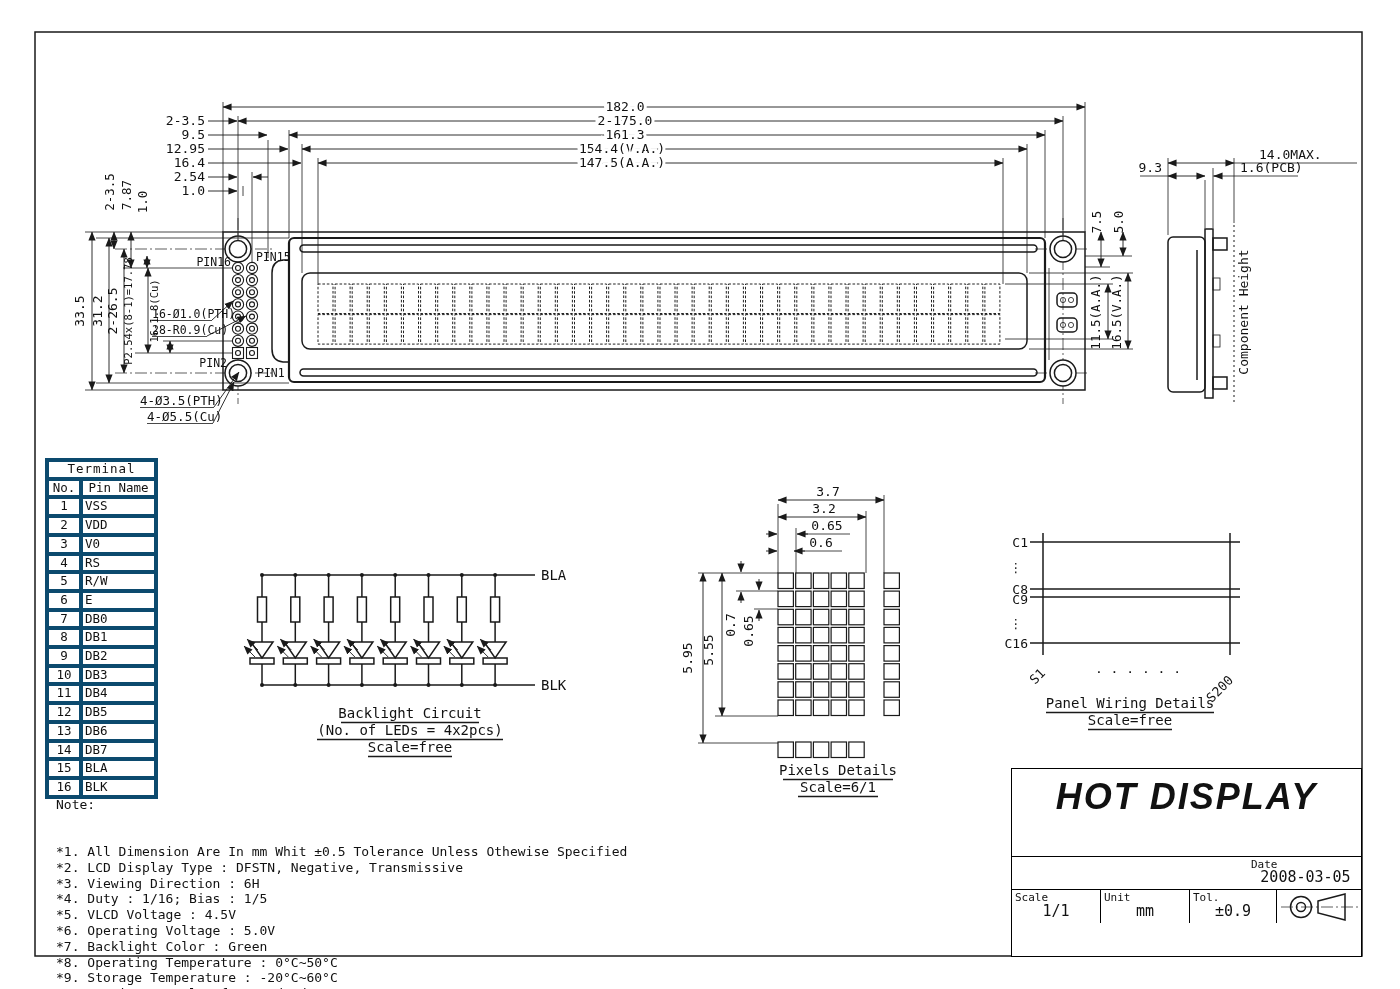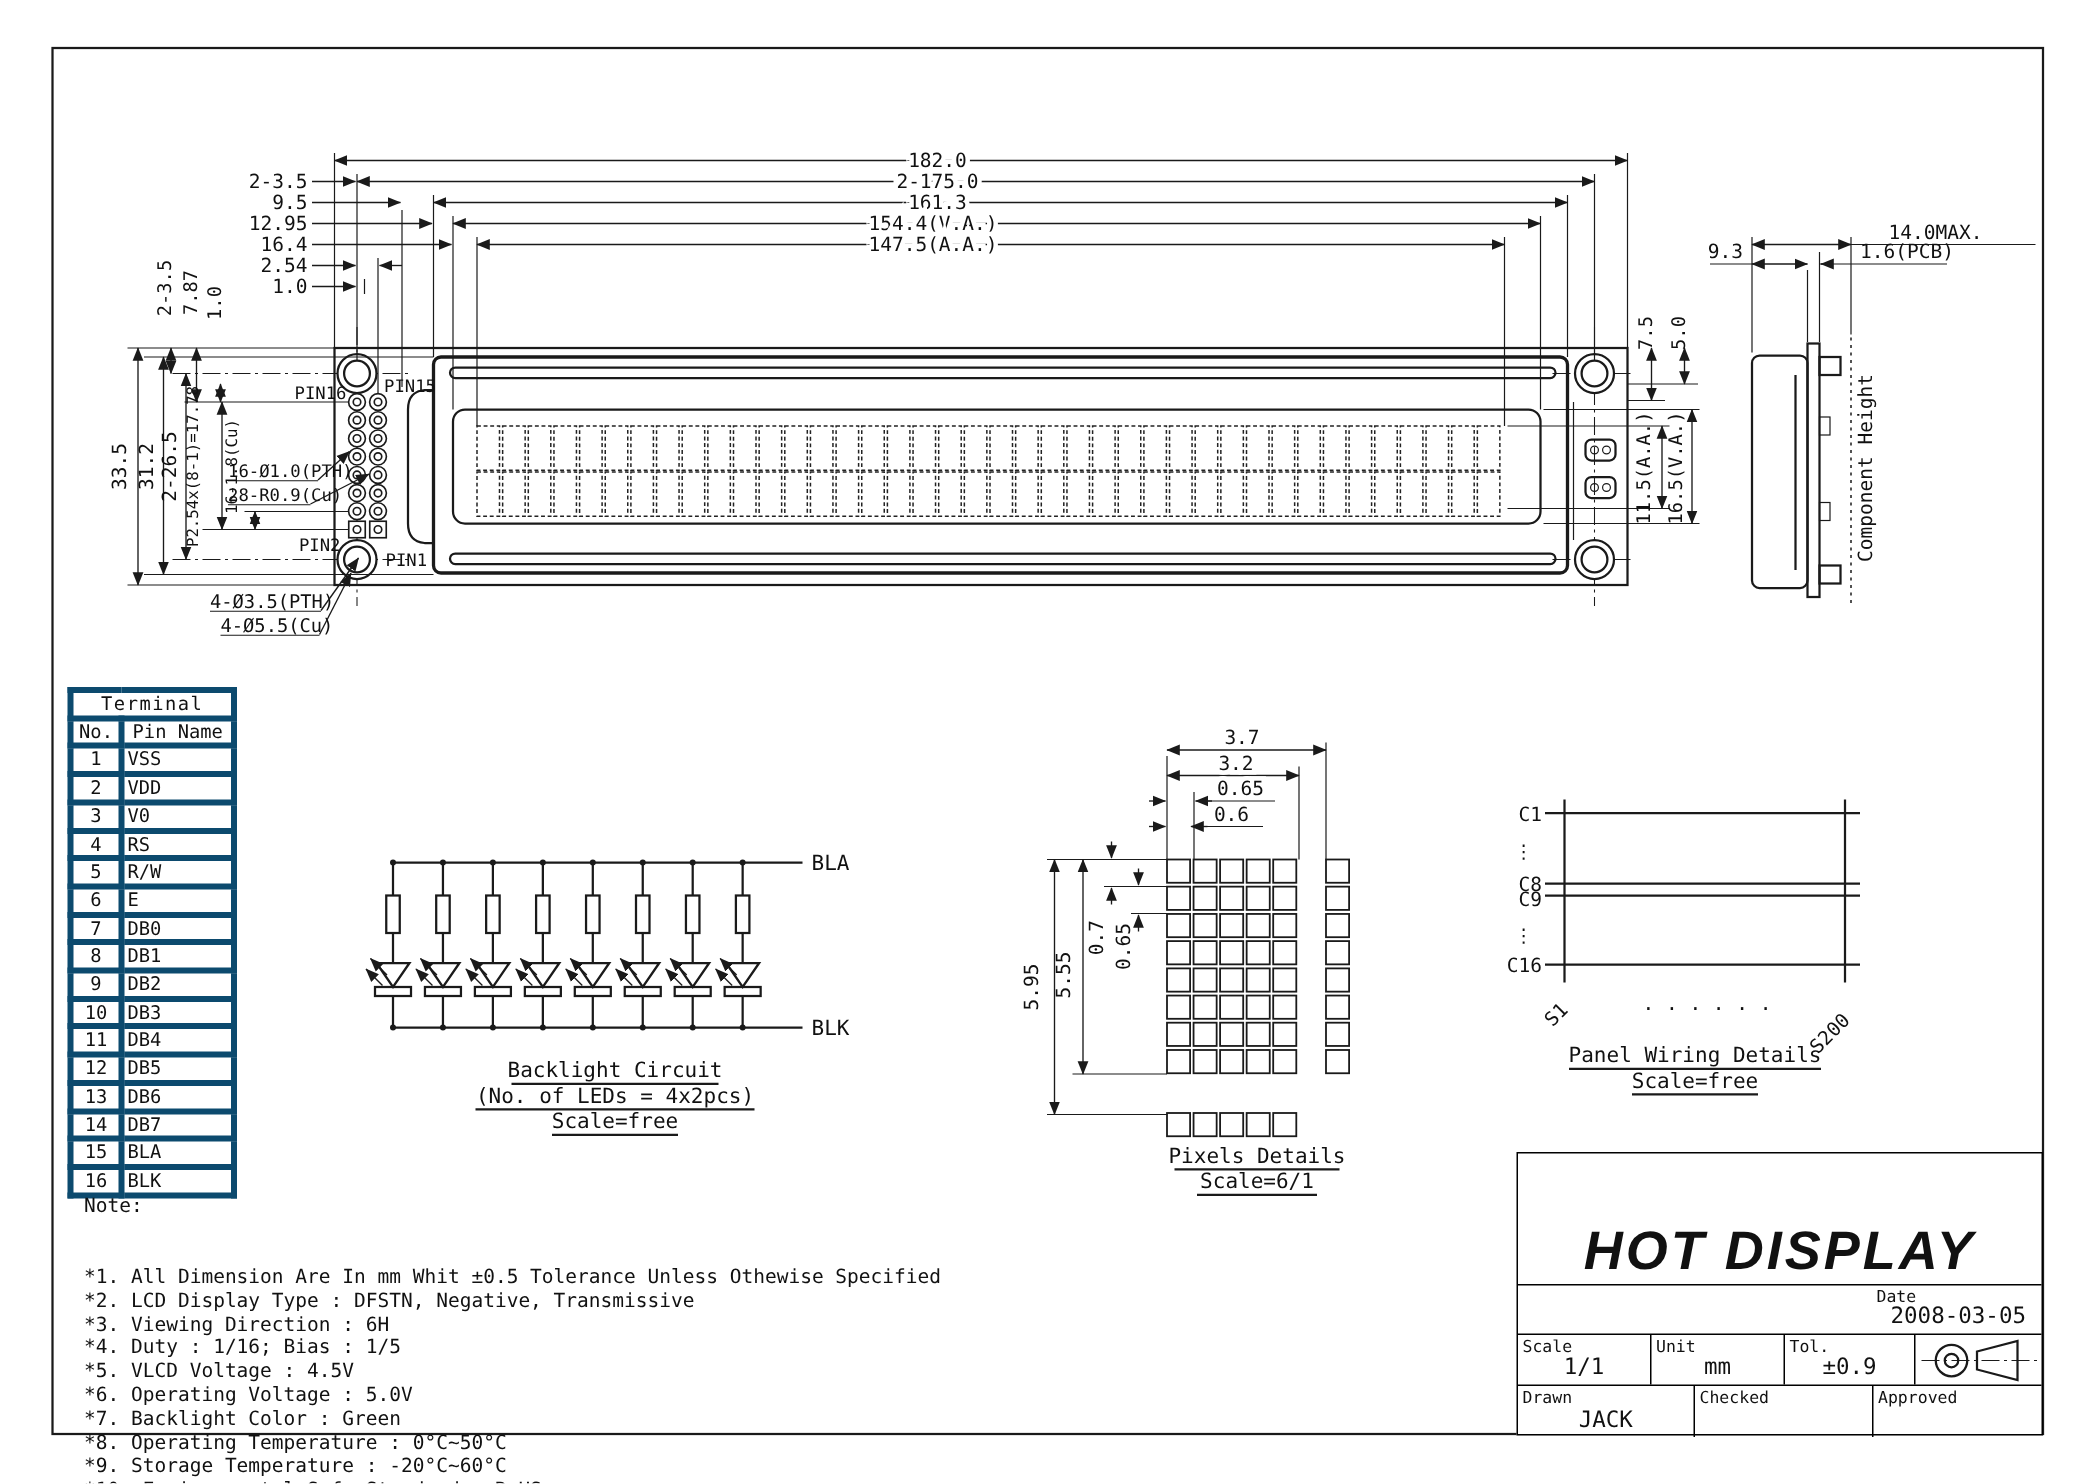--- a/index.html
+++ b/index.html
@@ -34,21 +34,21 @@
   
   #tblock{position:absolute;left:1011px;top:768px;width:351px;height:189px;border:1.8px solid #000;
           box-sizing:border-box;background:#fff;}
   .tb-row{position:absolute;left:0;width:100%;box-sizing:border-box;border-top:1.3px solid #000;}
   .tb-cell{position:absolute;top:0;height:100%;box-sizing:border-box;border-left:1.3px solid #000;}
   .tb-cell:first-child{border-left:none;}
   .tb-lab{position:absolute;left:3px;top:1px;font-size:11px;}
   .tb-val{position:absolute;left:0;right:0;bottom:3px;text-align:center;font-size:15px;}
   #company{position:absolute;left:0;top:0;width:100%;height:55px;display:flex;align-items:center;
            justify-content:center;font-family:"Liberation Sans",sans-serif;font-weight:bold;
-           font-style:italic;font-size:36px;letter-spacing:2px;margin-top:37px;}
+           font-style:italic;font-size:36px;letter-spacing:2px;}
   #dwgtitle-val{position:absolute;left:0;right:0;bottom:2px;text-align:center;
            font-family:"Liberation Sans",sans-serif;font-size:21px;}
 </style>
 </head>
 <body>
 
 <div id="page">
 
 <svg width="1400" height="989" viewBox="0 0 1400 989">
   <defs>
@@ -683,29 +683,15 @@
     </div>
     <div class="tb-cell" style="left:264px;width:87px;">
       <svg width="85" height="33" viewBox="0 0 85 33">
         <line class="cl" x1="4" y1="17" x2="81" y2="17"></line>
         <circle class="ln" cx="24" cy="17" r="10.5" stroke-width="1.3"></circle>
         <circle class="ln" cx="24" cy="17" r="4.5" stroke-width="1.3"></circle>
         <path class="ln" d="M41 11 L68 4 L68 30 L41 23 Z" stroke-width="1.3"></path>
       </svg>
     </div>
   </div>
-  <div class="tb-row" style="top:154px;height:35px;">
-    <div class="tb-cell" style="left:0;width:117px;">
-      <span class="tb-lab">Drawn</span>
-      <div class="tb-val">JACK</div>
-    </div>
-    <div class="tb-cell" style="left:117px;width:119px;">
-      <span class="tb-lab">Checked</span>
-      <div class="tb-val"></div>
-    </div>
-    <div class="tb-cell" style="left:236px;width:115px;">
-      <span class="tb-lab">Approved</span>
-      <div class="tb-val"></div>
-    </div>
-  </div>
 </div>
 
 </div>
 
 </body></html>

